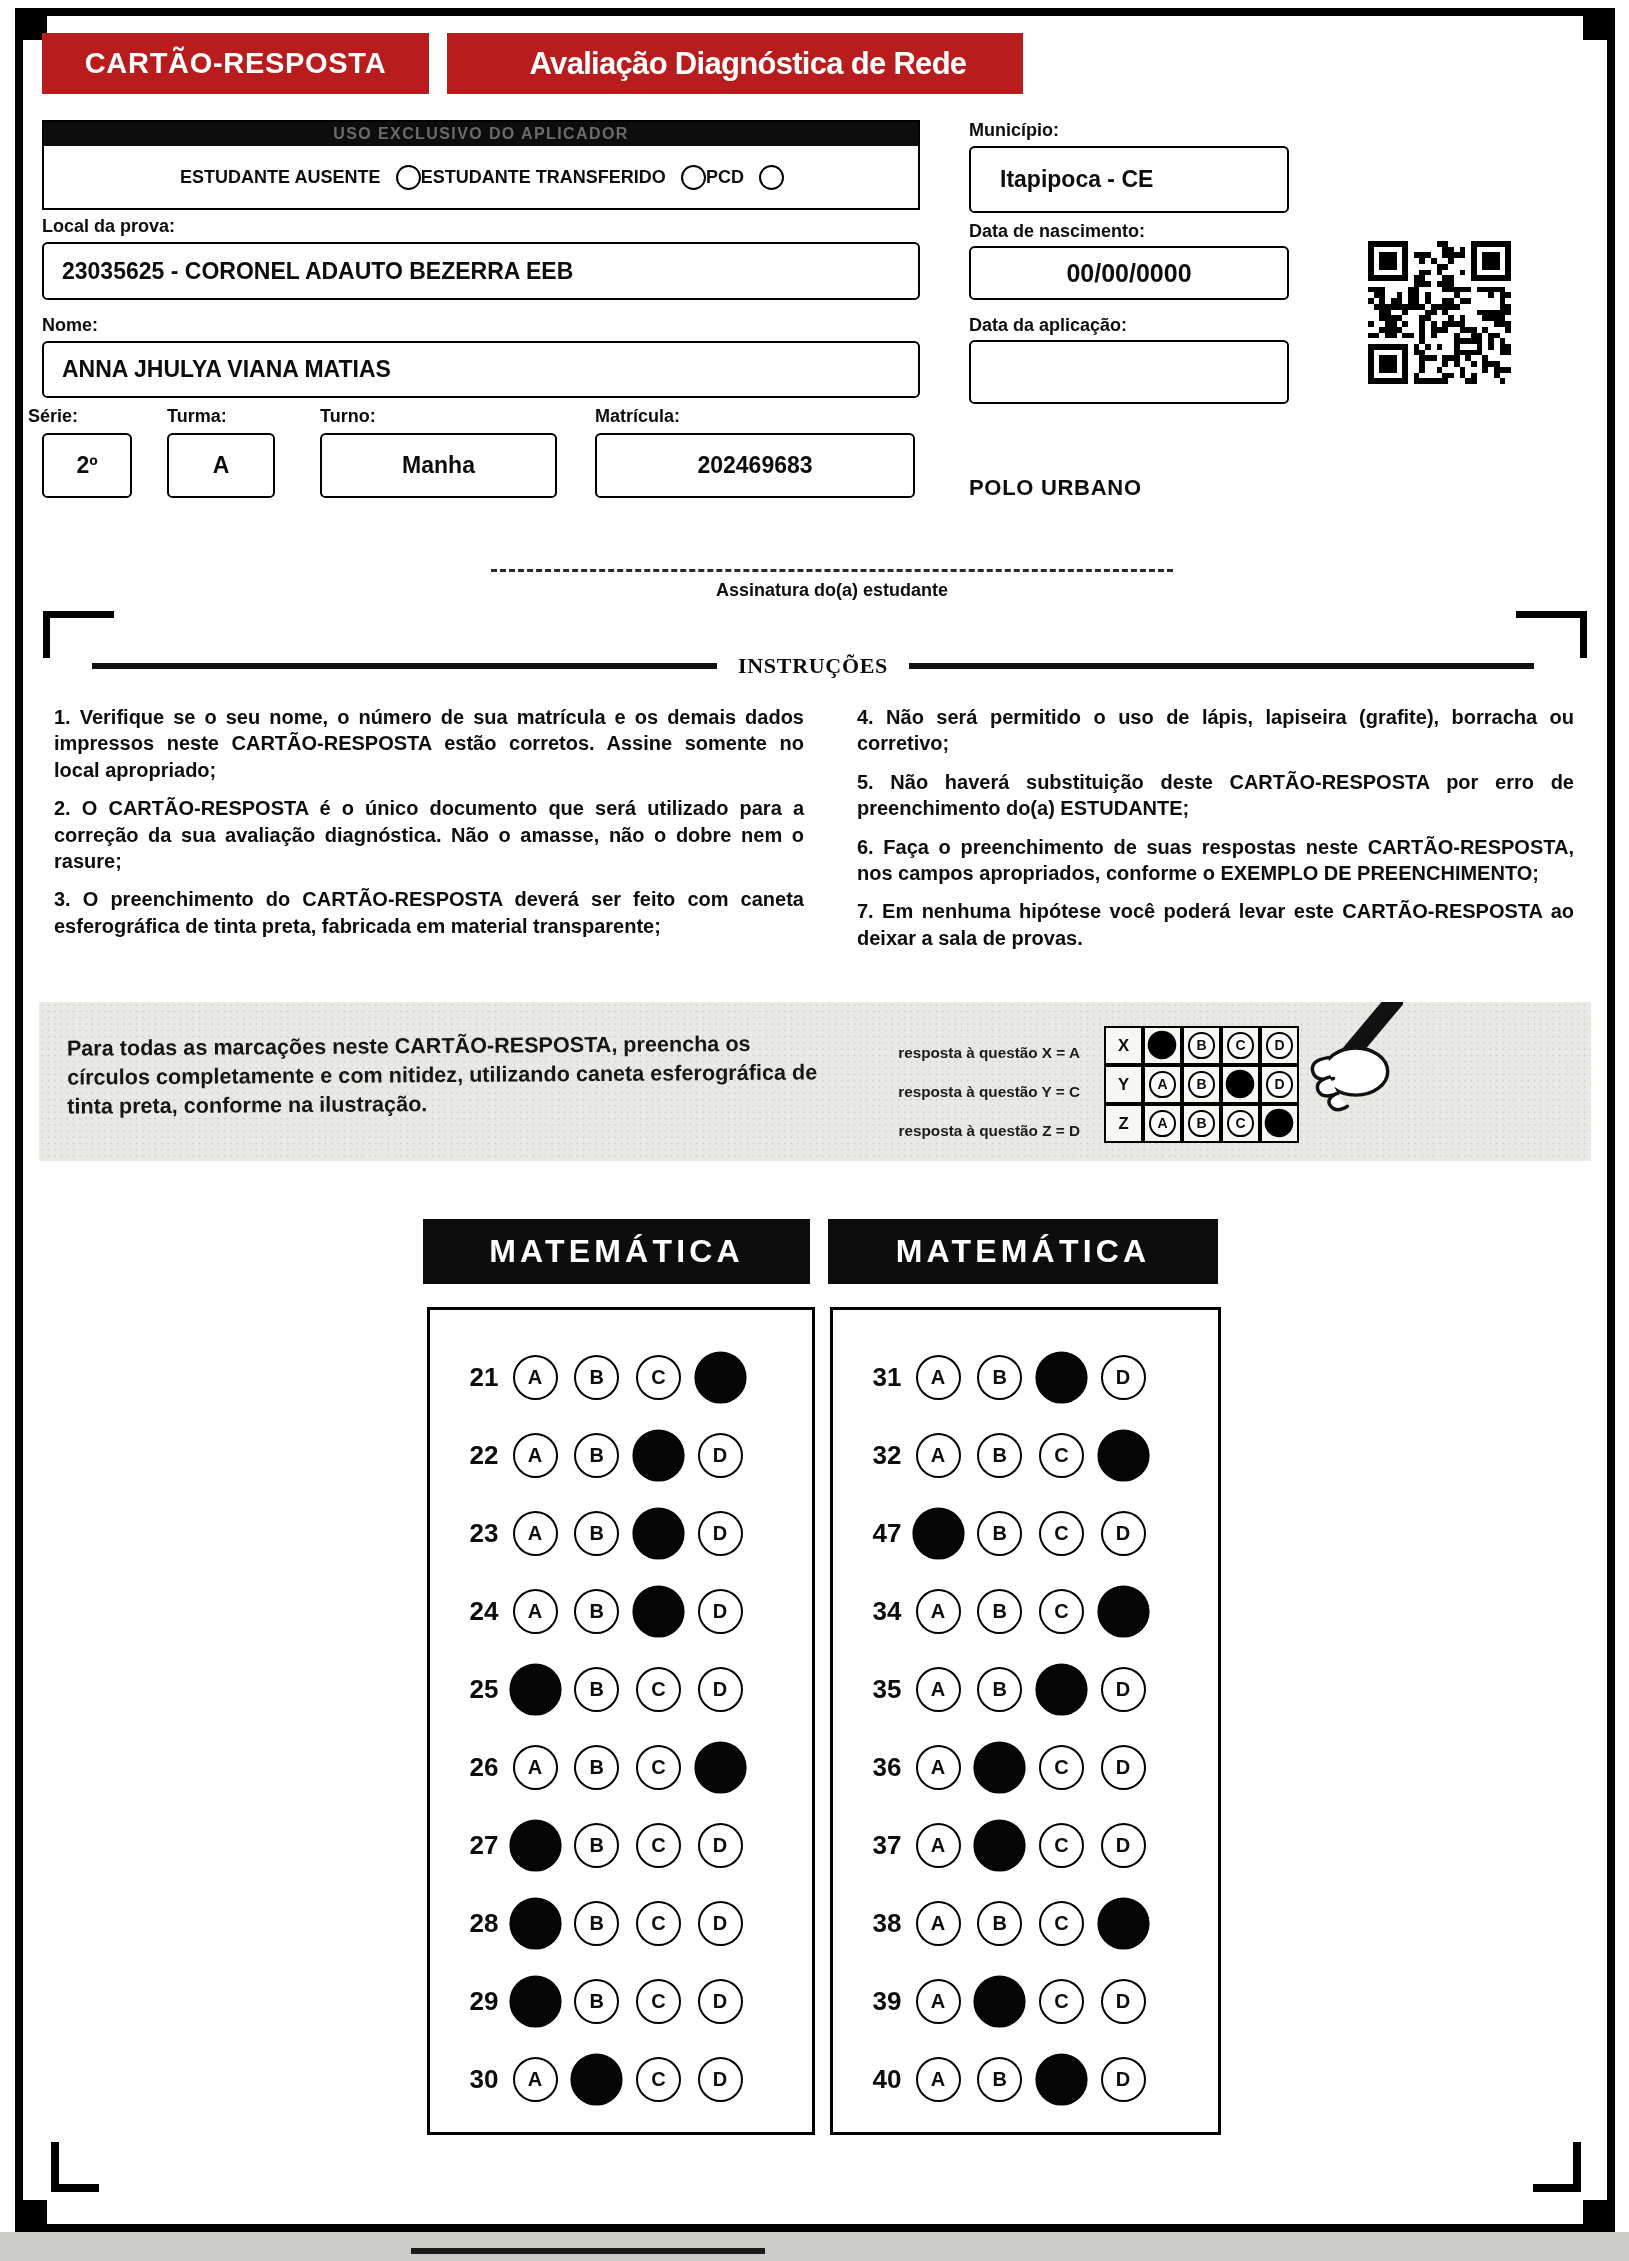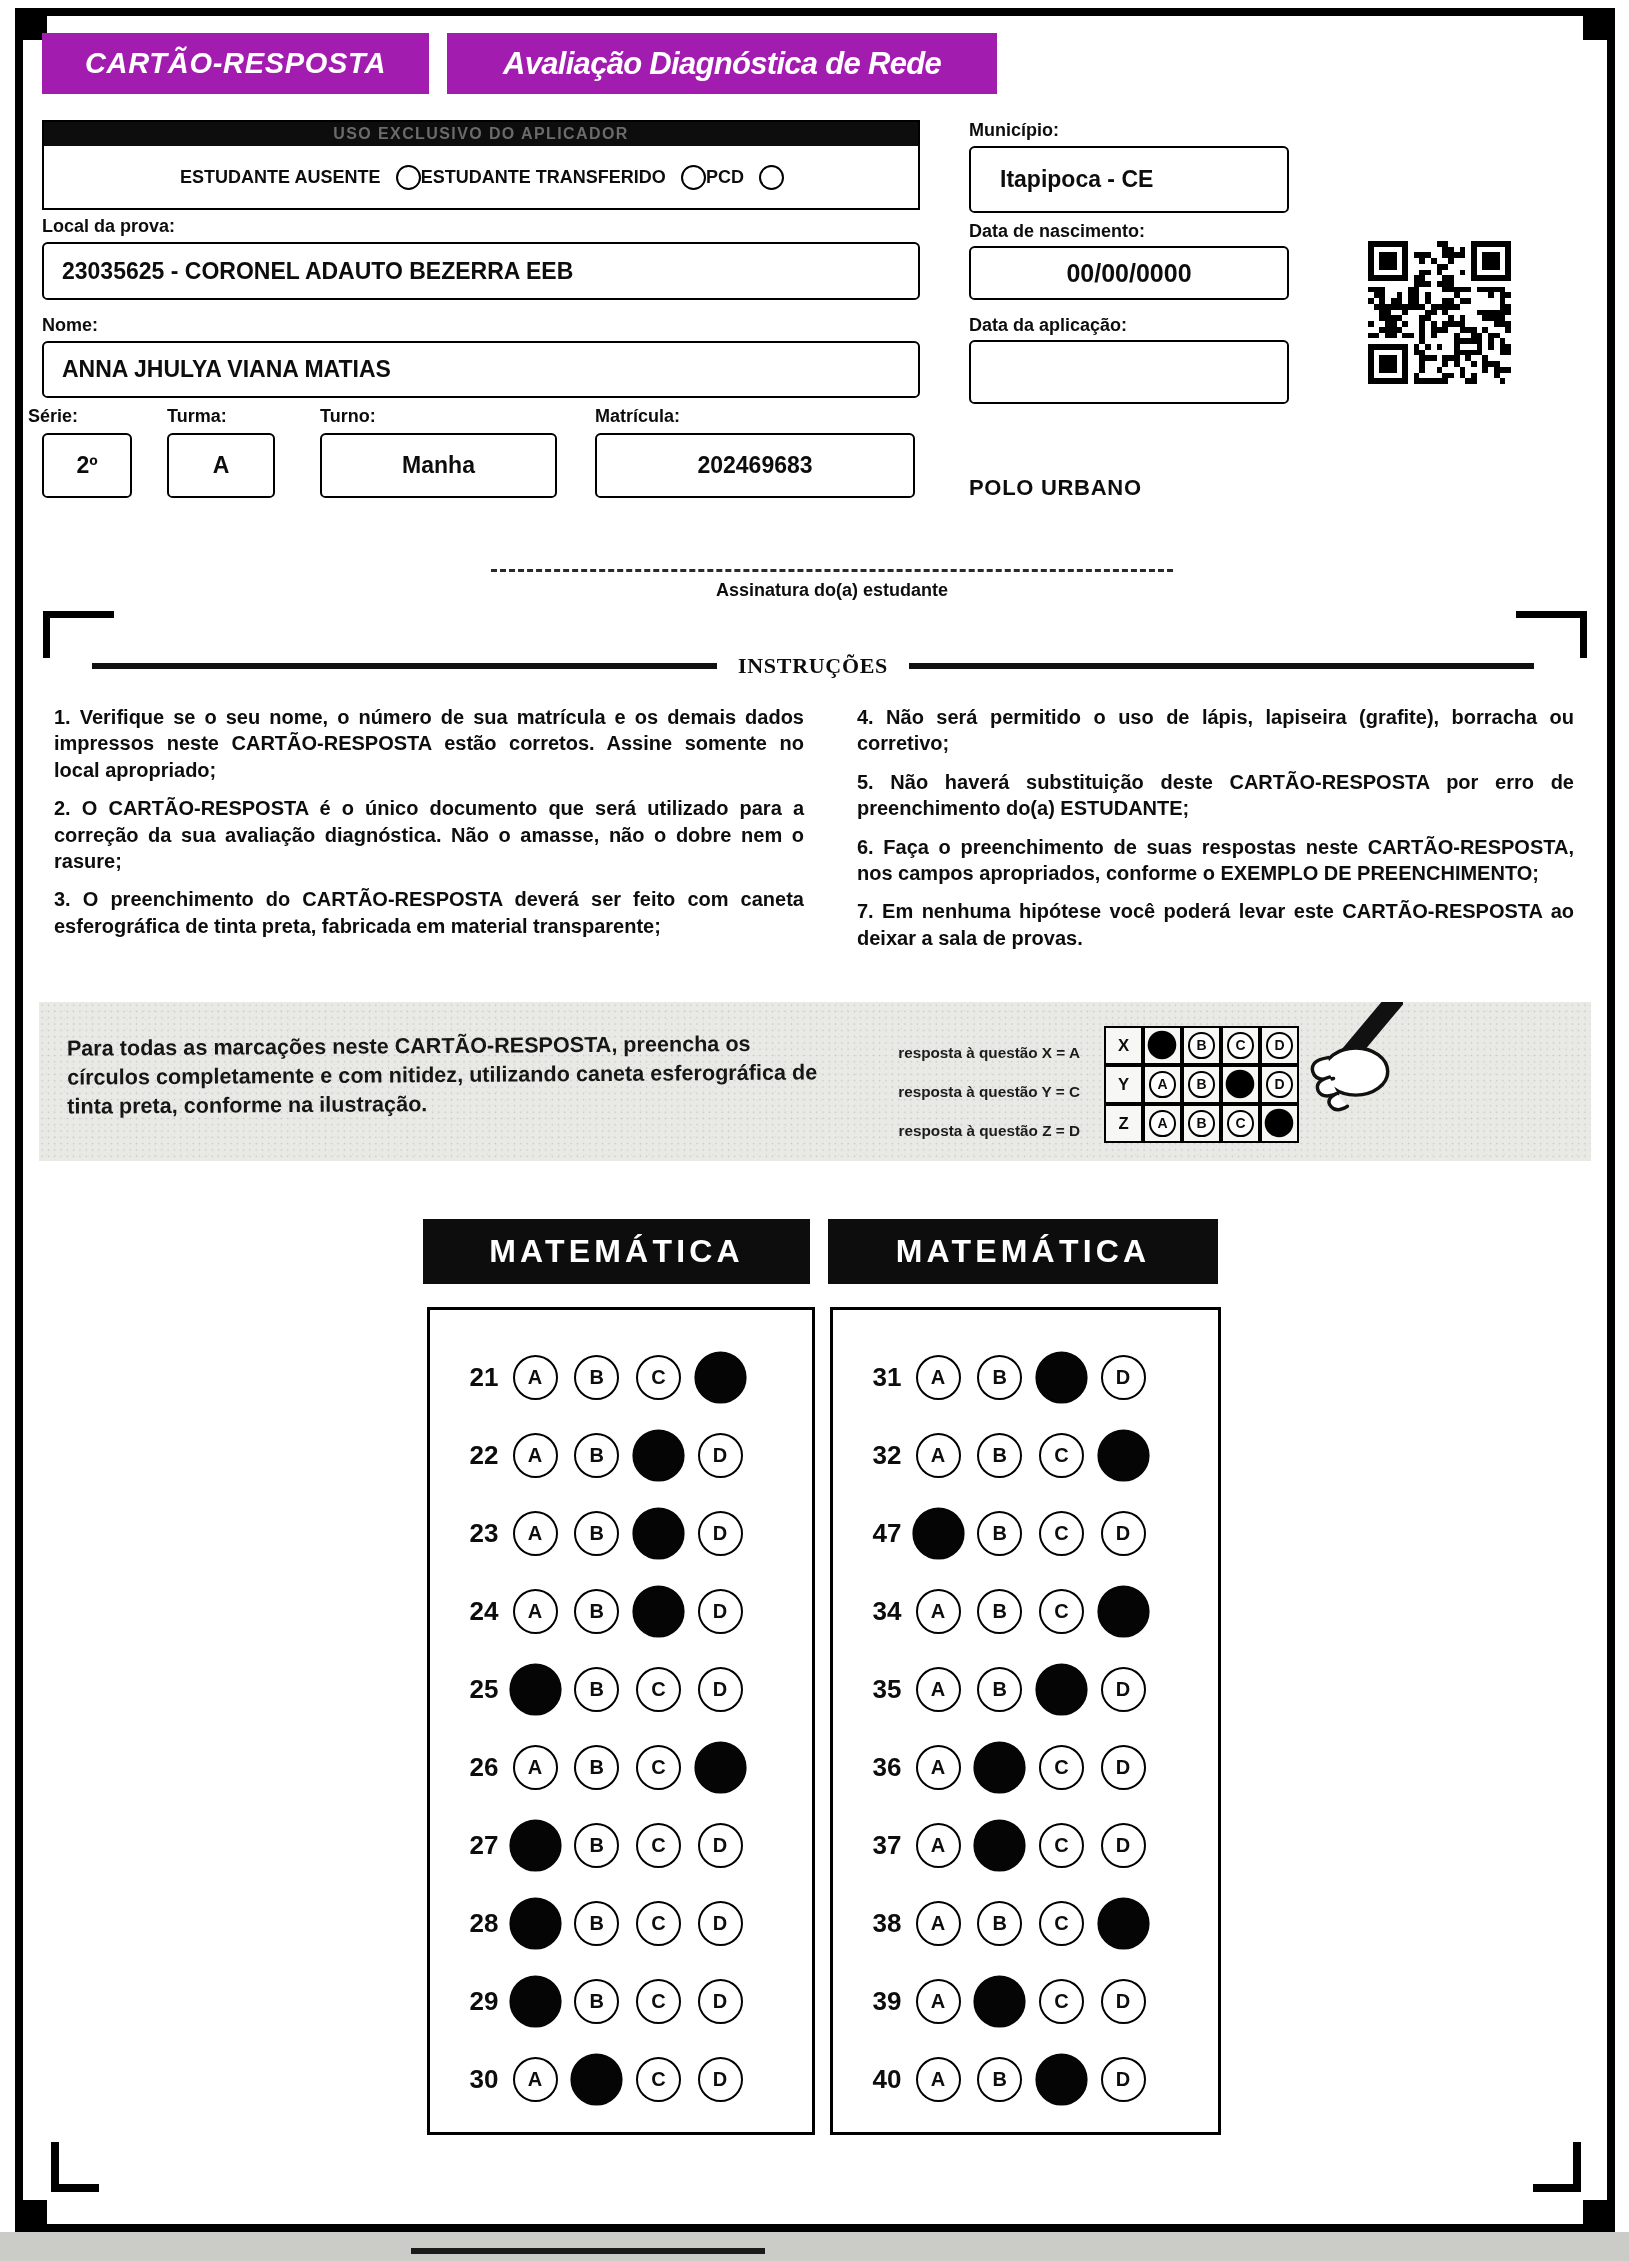--- a/index.html
+++ b/index.html
@@ -2,23 +2,23 @@
 <html style="font-size:11px"><head>
 <meta charset="utf-8">
 <style>
   html,body{margin:0;padding:0;background:#fff;}
   body{width:1630px;height:2261px;position:relative;font-family:"Liberation Sans",sans-serif;color:#0d0d0d;}
   
   .page-border{position:absolute;left:15.3px;top:8.4px;right:15.3px;bottom:29px;border:8.4px solid #000;}
   .corner-sq{position:absolute;width:32px;height:32px;background:#000;}
   
   .header-row{position:absolute;left:42px;top:33px;right:40px;height:61px;display:flex;gap:18px;}
-  .hbox{background:#a21caf;color:#fff;display:flex;align-items:center;justify-content:center;font-weight:700;font-style:italic;}
+  .hbox{background:#b91c1c;color:#fff;display:flex;align-items:center;justify-content:center;font-weight:700;}
   .h-title{width:387px;font-size:29px;letter-spacing:0.7px;}
-  .h-sub{width:550px;font-size:31px;letter-spacing:-0.7px;}
+  .h-sub{width:550px;font-size:31px;letter-spacing:-0.7px;padding-left:26px;}
   .h-grade{flex:1;justify-content:flex-start;padding-left:33px;font-size:43px;letter-spacing:0.7px;}
   
   .applicator-box{position:absolute;left:42px;top:120px;width:878px;height:90px;border:2.1px solid #000;box-sizing:border-box;}
   .black-bar{height:24px;background:#0d0d0d;color:#6b6b6b;font-size:16px;font-weight:700;display:flex;align-items:center;justify-content:center;letter-spacing:1.4px;}
   .chk-row{display:flex;align-items:center;justify-content:center;height:63px;padding:0 24px 0 26.4px;}
   .chk-item{display:flex;align-items:center;gap:15.3px;font-size:18px;font-weight:700;}
   .chk-circle{width:21px;height:21px;border:2.8px solid #000;border-radius:50%;display:inline-block;background:#fff;}
   
   .fld-label{position:absolute;font-size:18px;font-weight:700;}
   .vbox{position:absolute;border:2.8px solid #000;border-radius:5.6px;box-sizing:border-box;display:flex;align-items:center;font-size:23px;font-weight:700;background:#fff;}

